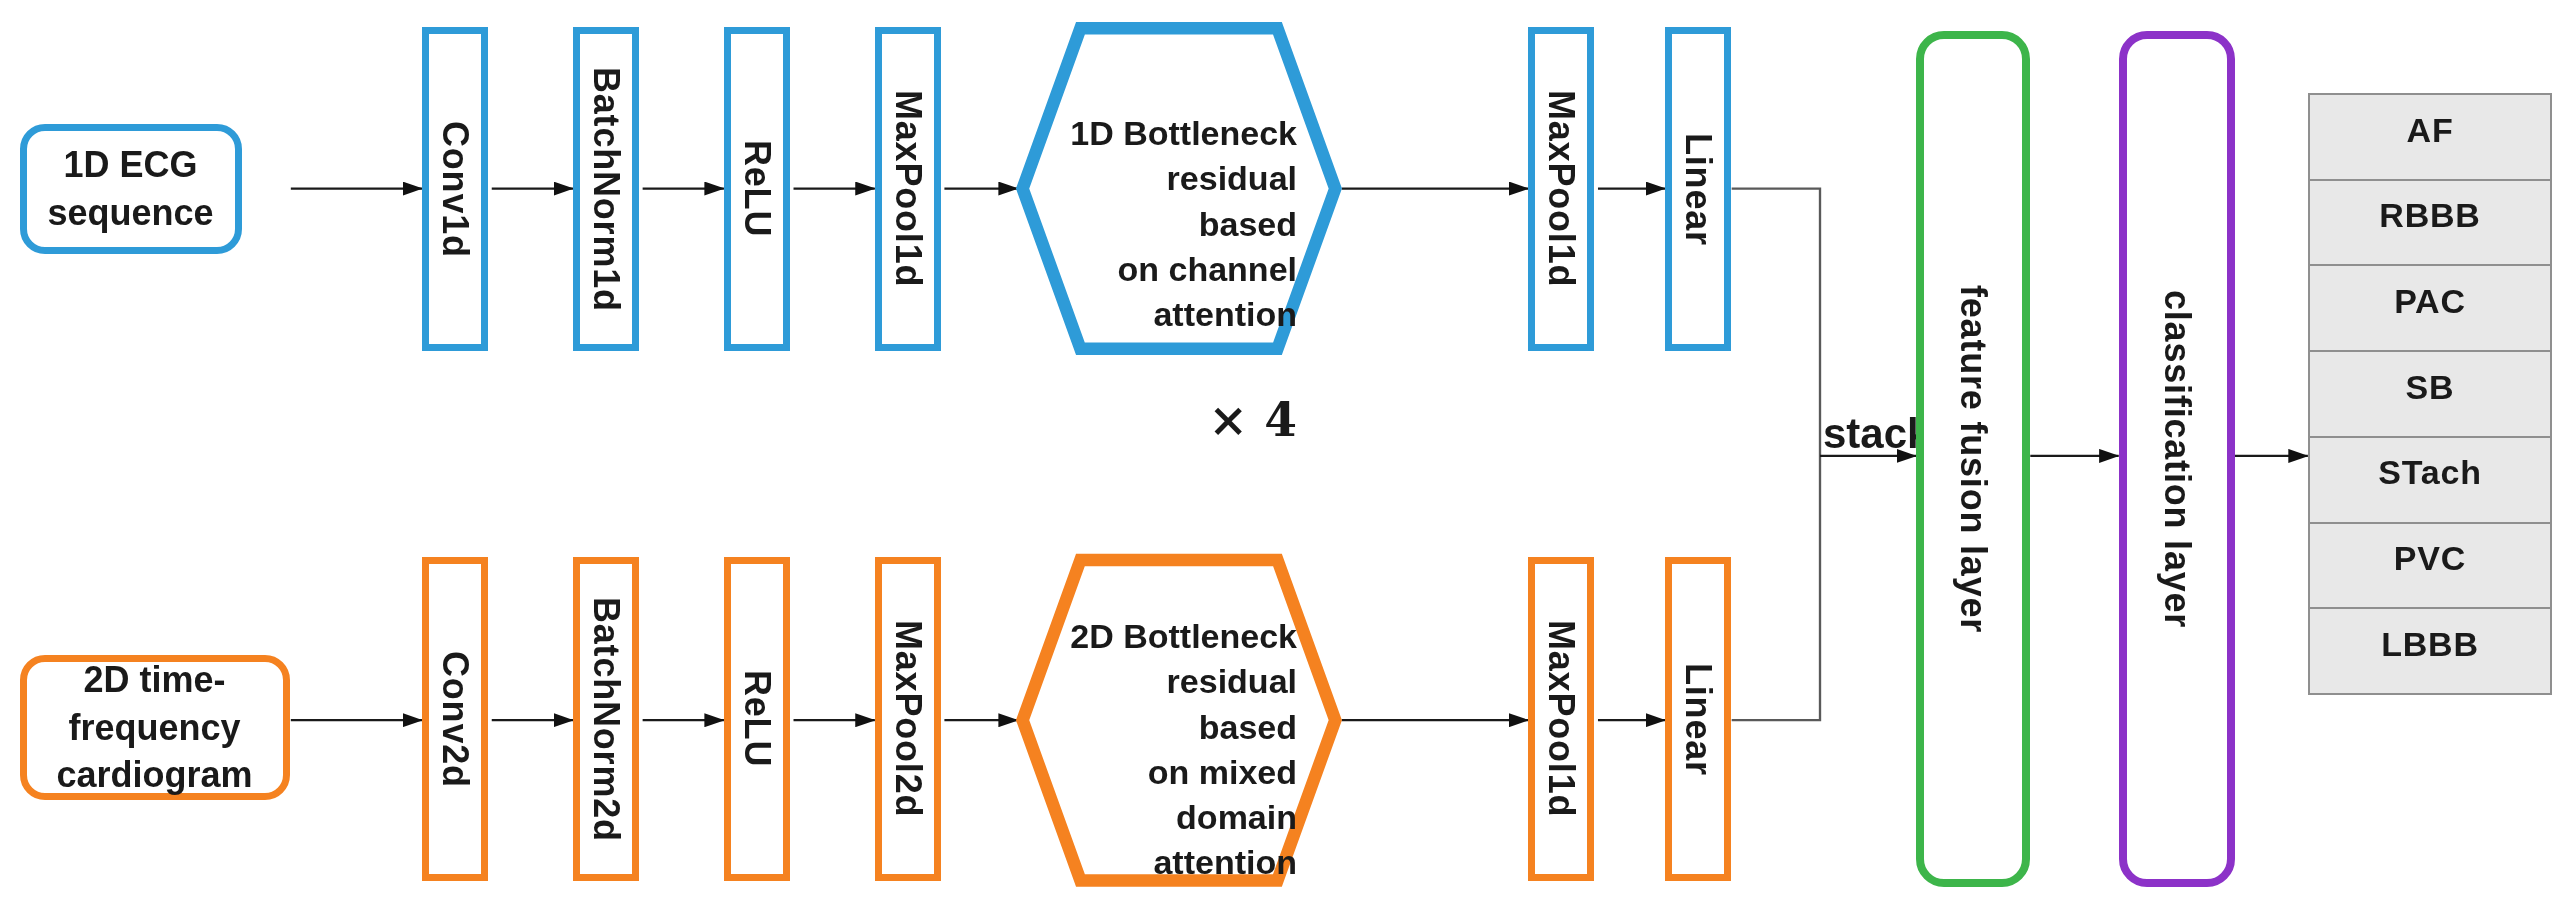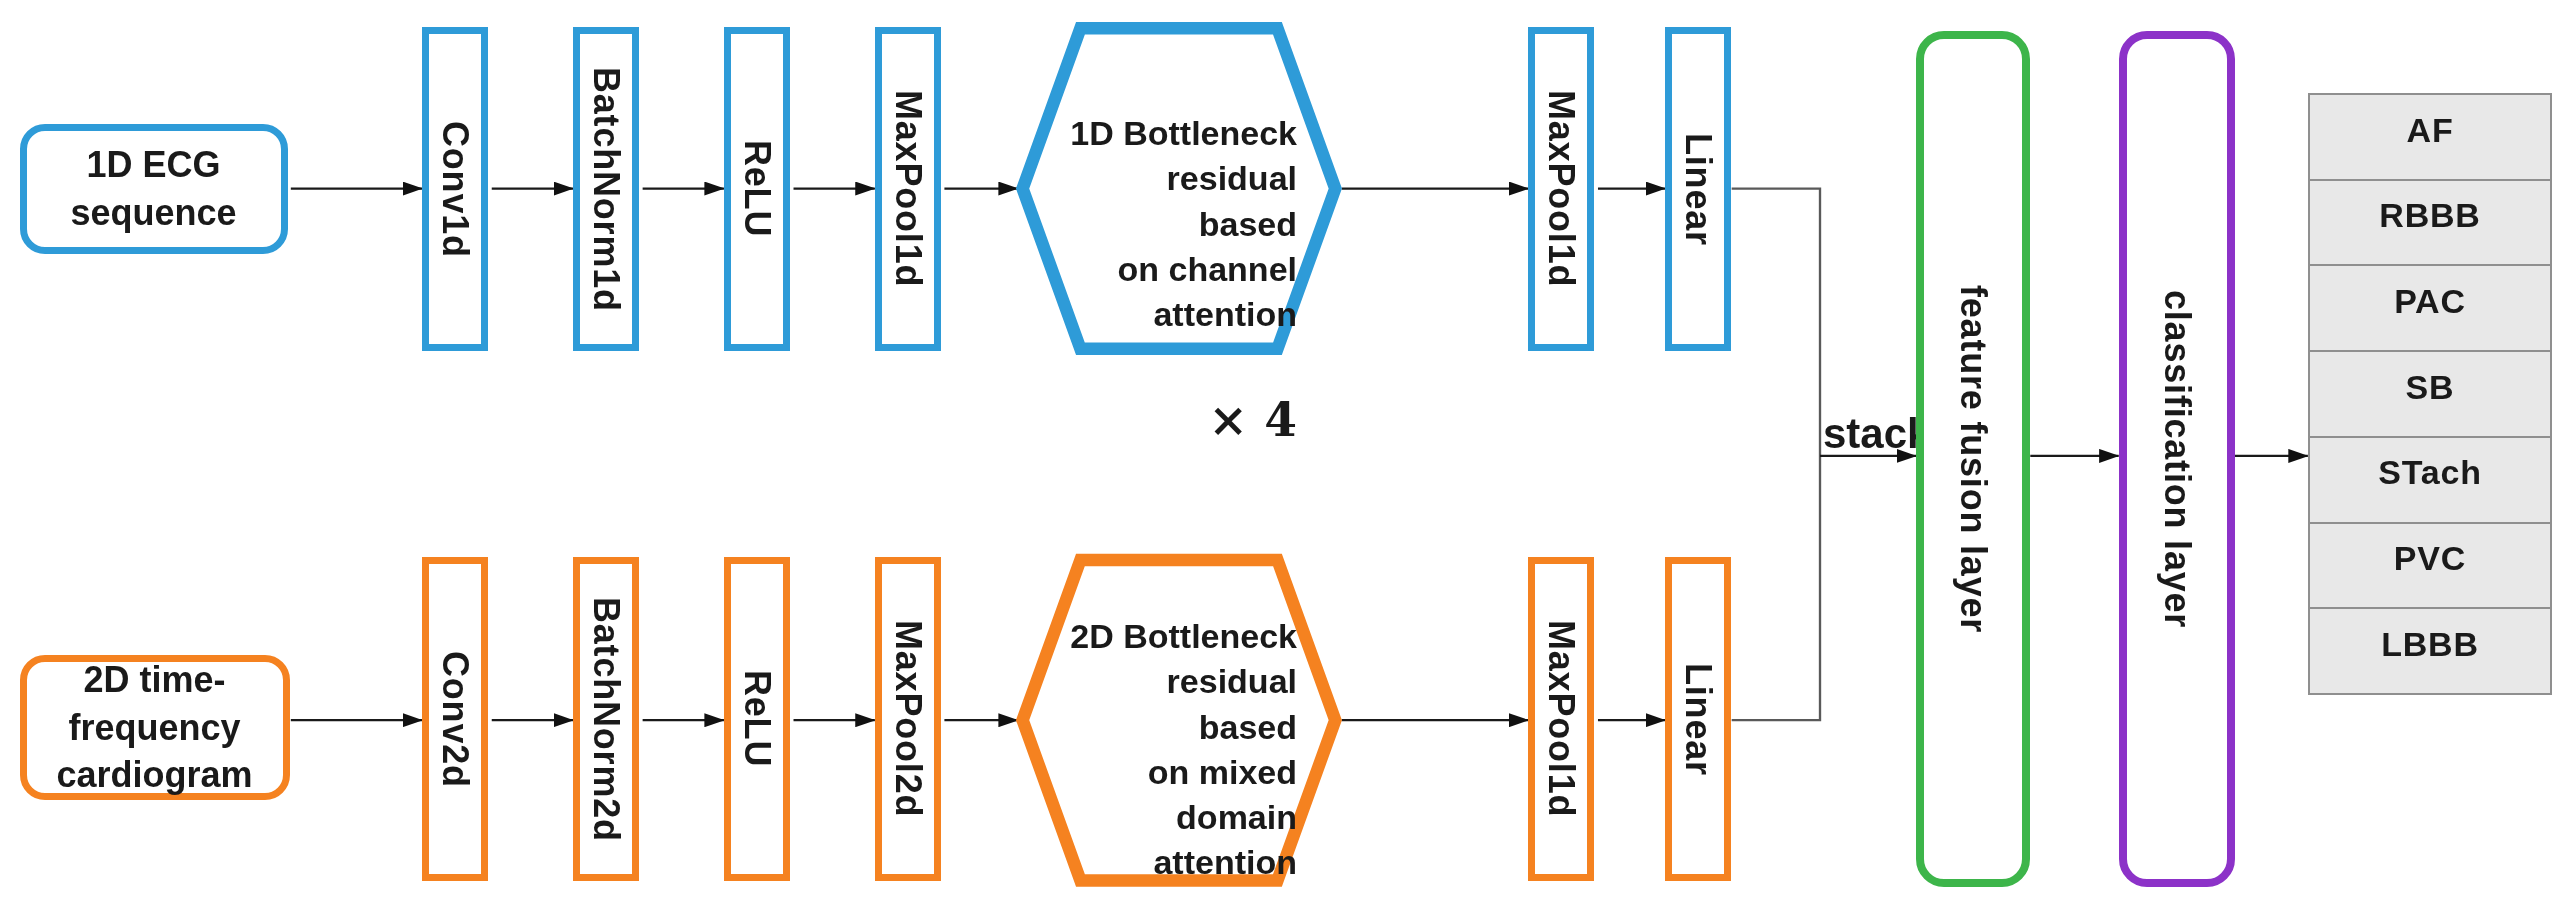--- a/index.html
+++ b/index.html
@@ -129,21 +129,21 @@
 
     <path d="M2215,241 H2328 V921 H2215" fill="none" stroke="#595959" stroke-width="3"></path>
     <line x1="2328" y1="583" x2="2451" y2="583" stroke="#1a1a1a" stroke-width="3" marker-end="url(#ah)"></line>
     <line x1="2597" y1="583" x2="2710" y2="583" stroke="#1a1a1a" stroke-width="3" marker-end="url(#ah)"></line>
     <line x1="2858" y1="583" x2="2952" y2="583" stroke="#1a1a1a" stroke-width="3" marker-end="url(#ah)"></line>
 
     <polygon points="1308,241 1382,36 1634,36 1708,241 1634,446 1382,446" fill="#ffffff" stroke="#2E9BD8" stroke-width="16"></polygon>
     <polygon points="1308,921 1382,716 1634,716 1708,921 1634,1126 1382,1126" fill="#ffffff" stroke="#F58220" stroke-width="16"></polygon>
   </svg>
 
-  <div class="io-box blue" style="left:19.5px;top:124px;width:268px;height:130px">
+  <div class="io-box blue" style="left:19.5px;top:124px;width:222px;height:130px">
     <span>1D ECG
 sequence</span>
   </div>
 
   <div class="layer blue row-top" style="left:422px">
     <span>Conv1d</span>
   </div>
   <div class="layer blue row-top" style="left:573px">
     <span>BatchNorm1d</span>
   </div>

